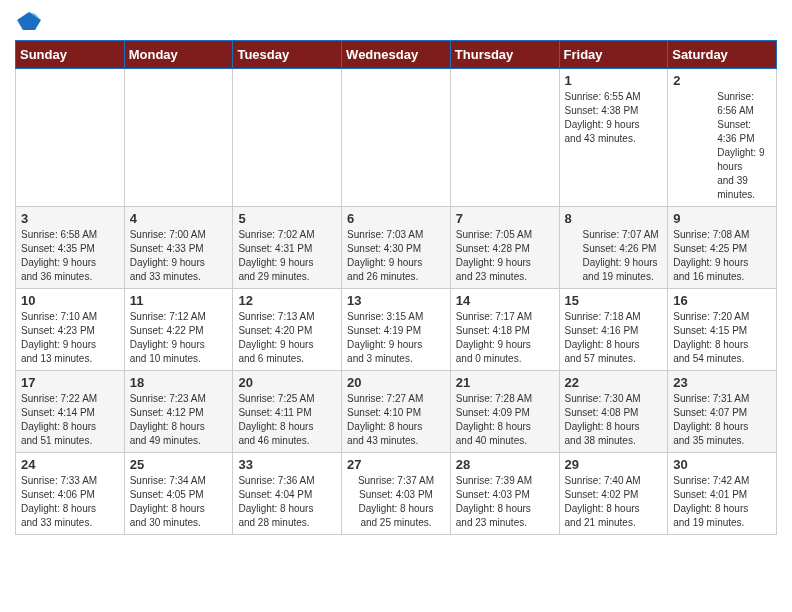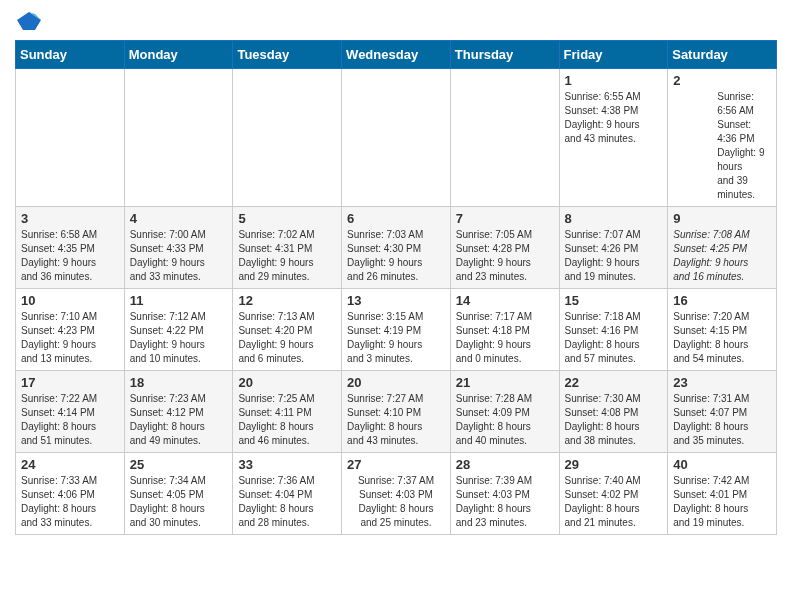--- a/index.html
+++ b/index.html
@@ -27,21 +27,21 @@
     }
     .title-area { text-align: right; }
     .month-title { font-size: 36px; font-weight: bold; color: #333; }
     .location-title { font-size: 16px; color: #555; }
     .calendar {
       width: 100%;
       border-collapse: collapse;
       border: 1px solid #ccc;
     }
     .calendar th {
-      background-color: #0369a1;
+      background-color: #7f1d1d;
       color: #fff;
       font-size: 13px;
       padding: 6px 4px;
       text-align: left;
       border: 1px solid #1a6fc4;
     }
     .calendar td {
       width: 14.28%;
       vertical-align: top;
       border: 1px solid #ccc;
@@ -154,28 +154,28 @@
         </td>
         <td>
           <span class="day-number">7</span>
           <div class="day-info" style="white-space: pre-line;">Sunrise: 7:05 AM
 Sunset: 4:28 PM
 Daylight: 9 hours
 and 23 minutes.</div>
         </td>
         <td>
           <span class="day-number">8</span>
-          <div class="day-info" style="white-space: pre-line;">Sunrise: 7:07 AM
+          <div class="day-info" style="white-space: pre-line; margin-left: 18px;">Sunrise: 7:07 AM
 Sunset: 4:26 PM
 Daylight: 9 hours
 and 19 minutes.</div>
         </td>
         <td>
           <span class="day-number">9</span>
-          <div class="day-info" style="white-space: pre-line; font-style: italic;">Sunrise: 7:08 AM
+          <div class="day-info" style="white-space: pre-line;">Sunrise: 7:08 AM
 Sunset: 4:25 PM
 Daylight: 9 hours
 and 16 minutes.</div>
         </td>
       </tr>
       <tr>
         <td>
           <span class="day-number">10</span>
           <div class="day-info" style="white-space: pre-line;">Sunrise: 7:10 AM
 Sunset: 4:23 PM
@@ -313,21 +313,21 @@
 and 23 minutes.</div>
         </td>
         <td>
           <span class="day-number">29</span>
           <div class="day-info" style="white-space: pre-line;">Sunrise: 7:40 AM
 Sunset: 4:02 PM
 Daylight: 8 hours
 and 21 minutes.</div>
         </td>
         <td>
-          <span class="day-number">40</span>
+          <span class="day-number">30</span>
           <div class="day-info" style="white-space: pre-line;">Sunrise: 7:42 AM
 Sunset: 4:01 PM
 Daylight: 8 hours
 and 19 minutes.</div>
         </td>
       </tr>
     </tbody>
 </table>
 
 </body></html>

